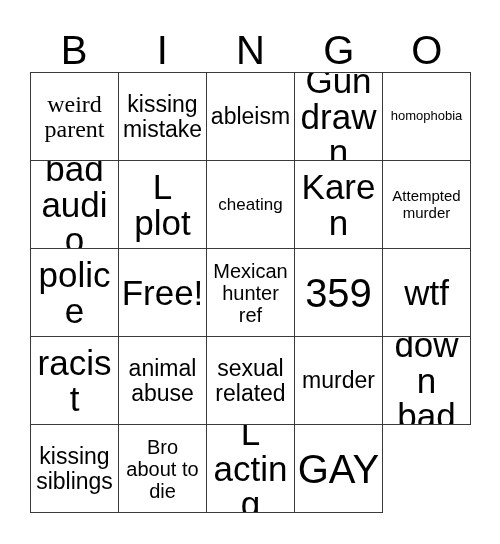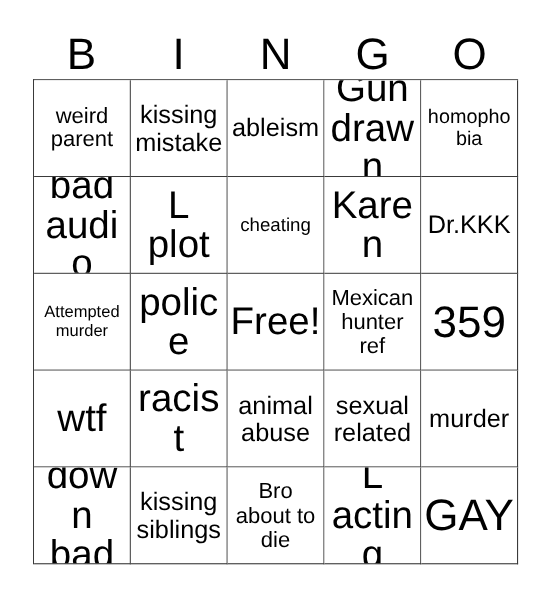--- a/index.html
+++ b/index.html
@@ -65,26 +65,26 @@
     background: #ffffff;
   }
   .cell-text {
     display: block;
     width: 100%;
     line-height: 1.04;
     word-wrap: break-word;
     color: #000000;
   }
   
-  .cell[data-size="xs"]  .cell-text { font-size: 18px; line-height: 1.1; }
+  .cell[data-size="xs"]  .cell-text { font-size: 13px; line-height: 1.1; }
   .cell[data-size="s"]   .cell-text { font-size: 15px; line-height: 1.12; }
   .cell[data-size="sm"]  .cell-text { font-size: 17px; line-height: 1.14; }
   .cell[data-size="m"]   .cell-text { font-size: 20px; line-height: 1.1; }
   .cell[data-size="ml"]  .cell-text { font-size: 23px; line-height: 1.08; }
-  .cell[data-size="xl"]  .cell-text { font-size: 20px; line-height: 1.04; }
+  .cell[data-size="xl"]  .cell-text { font-size: 24px; line-height: 1.04; font-family: Liberation Serif, serif; }
   .cell[data-size="xxl"] .cell-text { font-size: 35px; line-height: 1.02; }
   .cell[data-size="huge"].cell-text, .cell[data-size="huge"] .cell-text { font-size: 40px; line-height: 1.0; }
 </style>
 </head>
 <body>
 
 <div class="card">
 
   <div class="header-row">
     <div class="header-cell">B</div>
@@ -114,23 +114,20 @@
         <span class="cell-text">bad audio</span>
       </div>
       <div class="cell" data-size="xxl">
         <span class="cell-text">L plot</span>
       </div>
       <div class="cell" data-size="sm">
         <span class="cell-text">cheating</span>
       </div>
       <div class="cell" data-size="xxl">
         <span class="cell-text">Karen</span>
-      </div>
-      <div class="cell" data-size="ml">
-        <span class="cell-text">Dr.KKK</span>
       </div>
       <div class="cell" data-size="s">
         <span class="cell-text">Attempted murder</span>
       </div>
       <div class="cell" data-size="xxl">
         <span class="cell-text">police</span>
       </div>
       <div class="cell" data-size="xxl">
         <span class="cell-text">Free!</span>
       </div>

